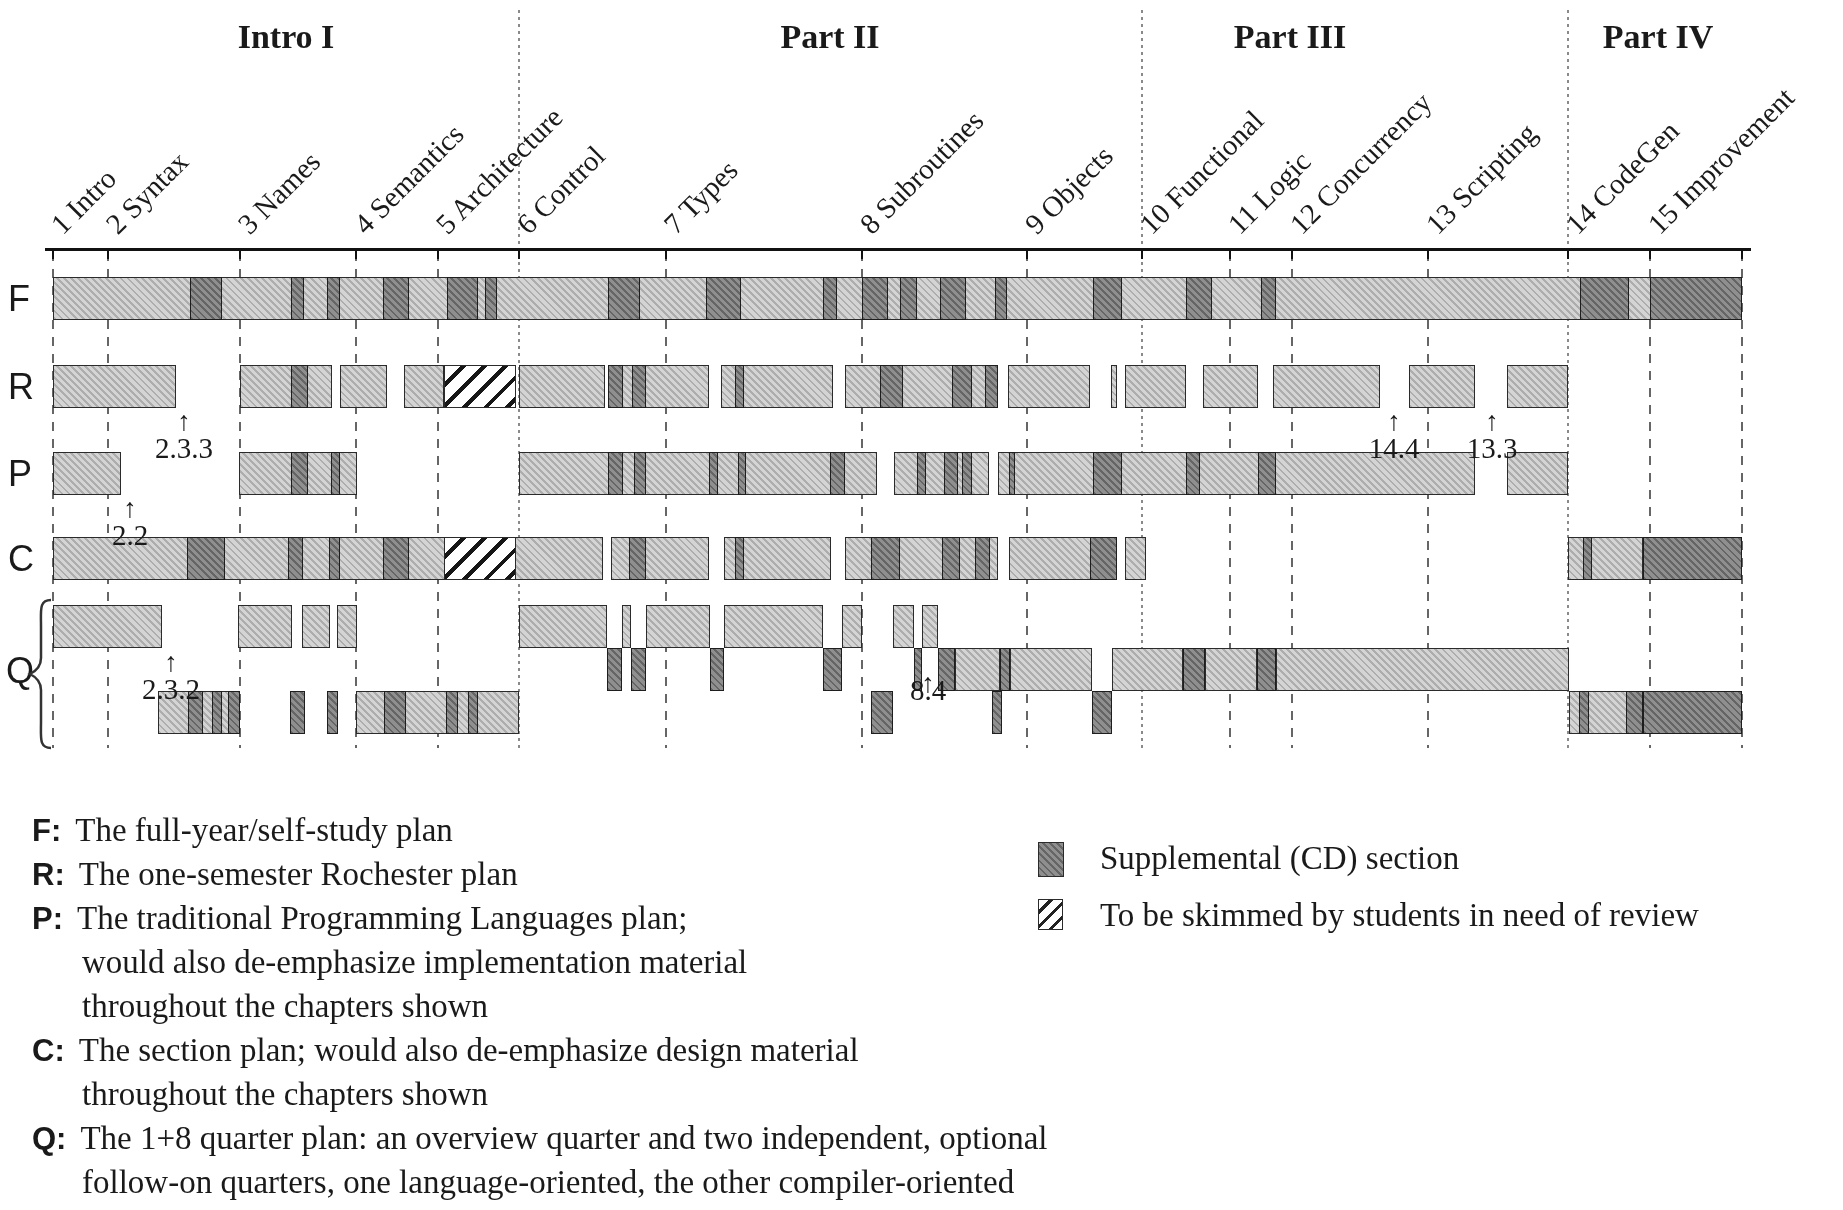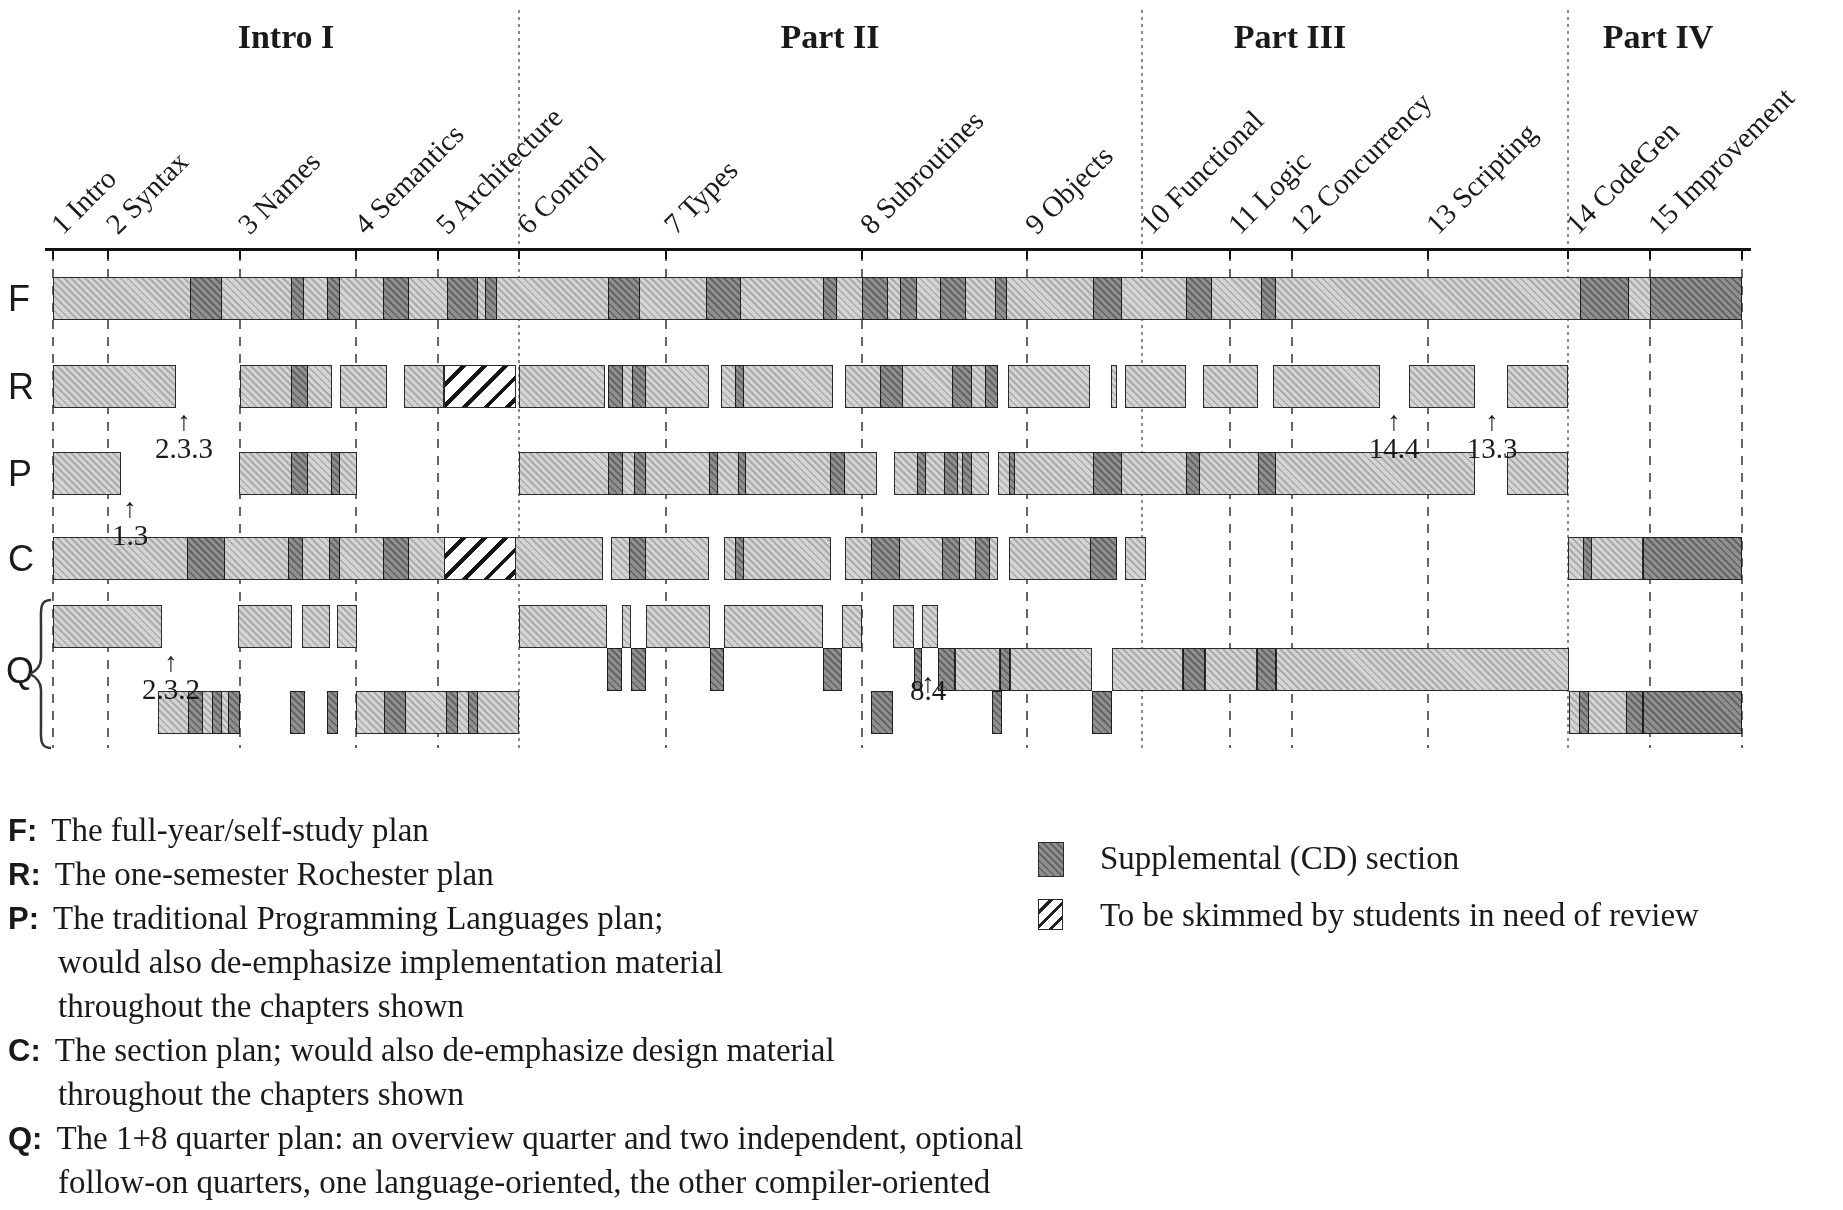--- a/index.html
+++ b/index.html
@@ -16,21 +16,21 @@
   .seg.dark{background:repeating-linear-gradient(45deg,#656565 0 2px,#8f8f8f 2px 5px);border:1px solid #1e1e1e;}
   .seg.skim{background:repeating-linear-gradient(135deg,#ffffff 0 11px,#161616 11px 15px);border:1px solid #2b2b2b;}
   
   .part-label{position:absolute;transform:translateX(-50%);font-weight:bold;font-size:34px;white-space:nowrap;}
   .ch-label{position:absolute;font-size:29px;line-height:32px;white-space:nowrap;
             transform:rotate(-45deg);transform-origin:0 100%;}
   .row-letter{position:absolute;font-family:"Liberation Sans",sans-serif;font-size:36px;font-weight:500;
               transform:translateY(-50%);}
   .ann-arrow{position:absolute;transform:translateX(-50%);font-size:27px;line-height:24px;}
   .ann-text{position:absolute;transform:translateX(-50%);font-size:29px;line-height:30px;white-space:nowrap;}
-  .key-line{position:absolute;font-size:33px;line-height:36px;white-space:nowrap;}
+  .key-line{position:absolute;font-size:33px;line-height:36px;white-space:nowrap;margin-left:24px;}
   .key-prefix{font-family:"Liberation Sans",sans-serif;font-weight:bold;font-size:31px;margin-right:14px;}
   .legend-box{position:absolute;box-sizing:border-box;border:1px solid #2b2b2b;}
   .legend-box.dark{background:repeating-linear-gradient(45deg,#656565 0 2px,#8f8f8f 2px 5px);}
   .legend-box.skim{background:repeating-linear-gradient(135deg,#ffffff 0 7px,#222 7px 10px);}
   .legend-text{position:absolute;font-size:33px;white-space:nowrap;}
   svg{position:absolute;overflow:visible;}
 </style>
 </head>
 <body>
 
@@ -235,21 +235,21 @@
       <div class="row-letter" style="left: 8px; top: 299px;">F</div>
       <div class="row-letter" style="left: 8px; top: 387px;">R</div>
       <div class="row-letter" style="left: 8px; top: 474px;">P</div>
       <div class="row-letter" style="left: 8px; top: 559px;">C</div>
       <div class="row-letter" style="left: 6px; top: 671px;">Q</div>
     </div>
   <div id="annotations">
       <div class="ann-arrow" style="left: 184px; top: 409px;">↑</div>
       <div class="ann-text" style="left: 184px; top: 433px;">2.3.3</div>
       <div class="ann-arrow" style="left: 130px; top: 496px;">↑</div>
-      <div class="ann-text" style="left: 130px; top: 520px;">1.3</div>
+      <div class="ann-text" style="left: 130px; top: 520px;">2.2</div>
       <div class="ann-arrow" style="left: 1394px; top: 409px;">↑</div>
       <div class="ann-text" style="left: 1394px; top: 433px;">14.4</div>
       <div class="ann-arrow" style="left: 1492px; top: 409px;">↑</div>
       <div class="ann-text" style="left: 1492px; top: 433px;">13.3</div>
       <div class="ann-arrow" style="left: 171px; top: 650px;">↑</div>
       <div class="ann-text" style="left: 171px; top: 674px;">2.3.2</div>
       <div class="ann-arrow" style="left: 928px; top: 671px;">↑</div>
       <div class="ann-text" style="left: 928px; top: 675px;">8.4</div>
     </div>
   <div id="q-brace">

